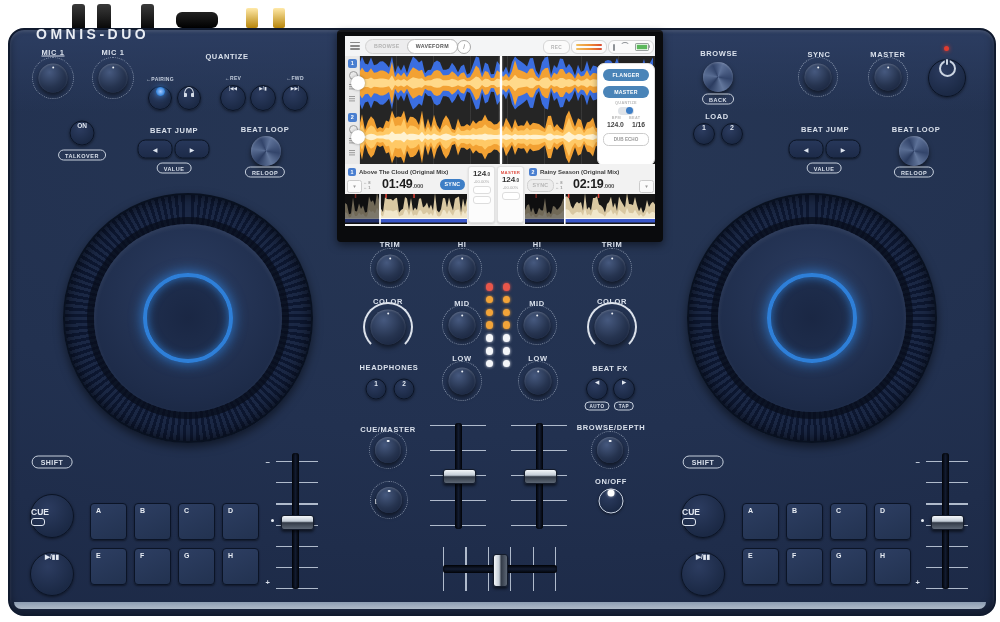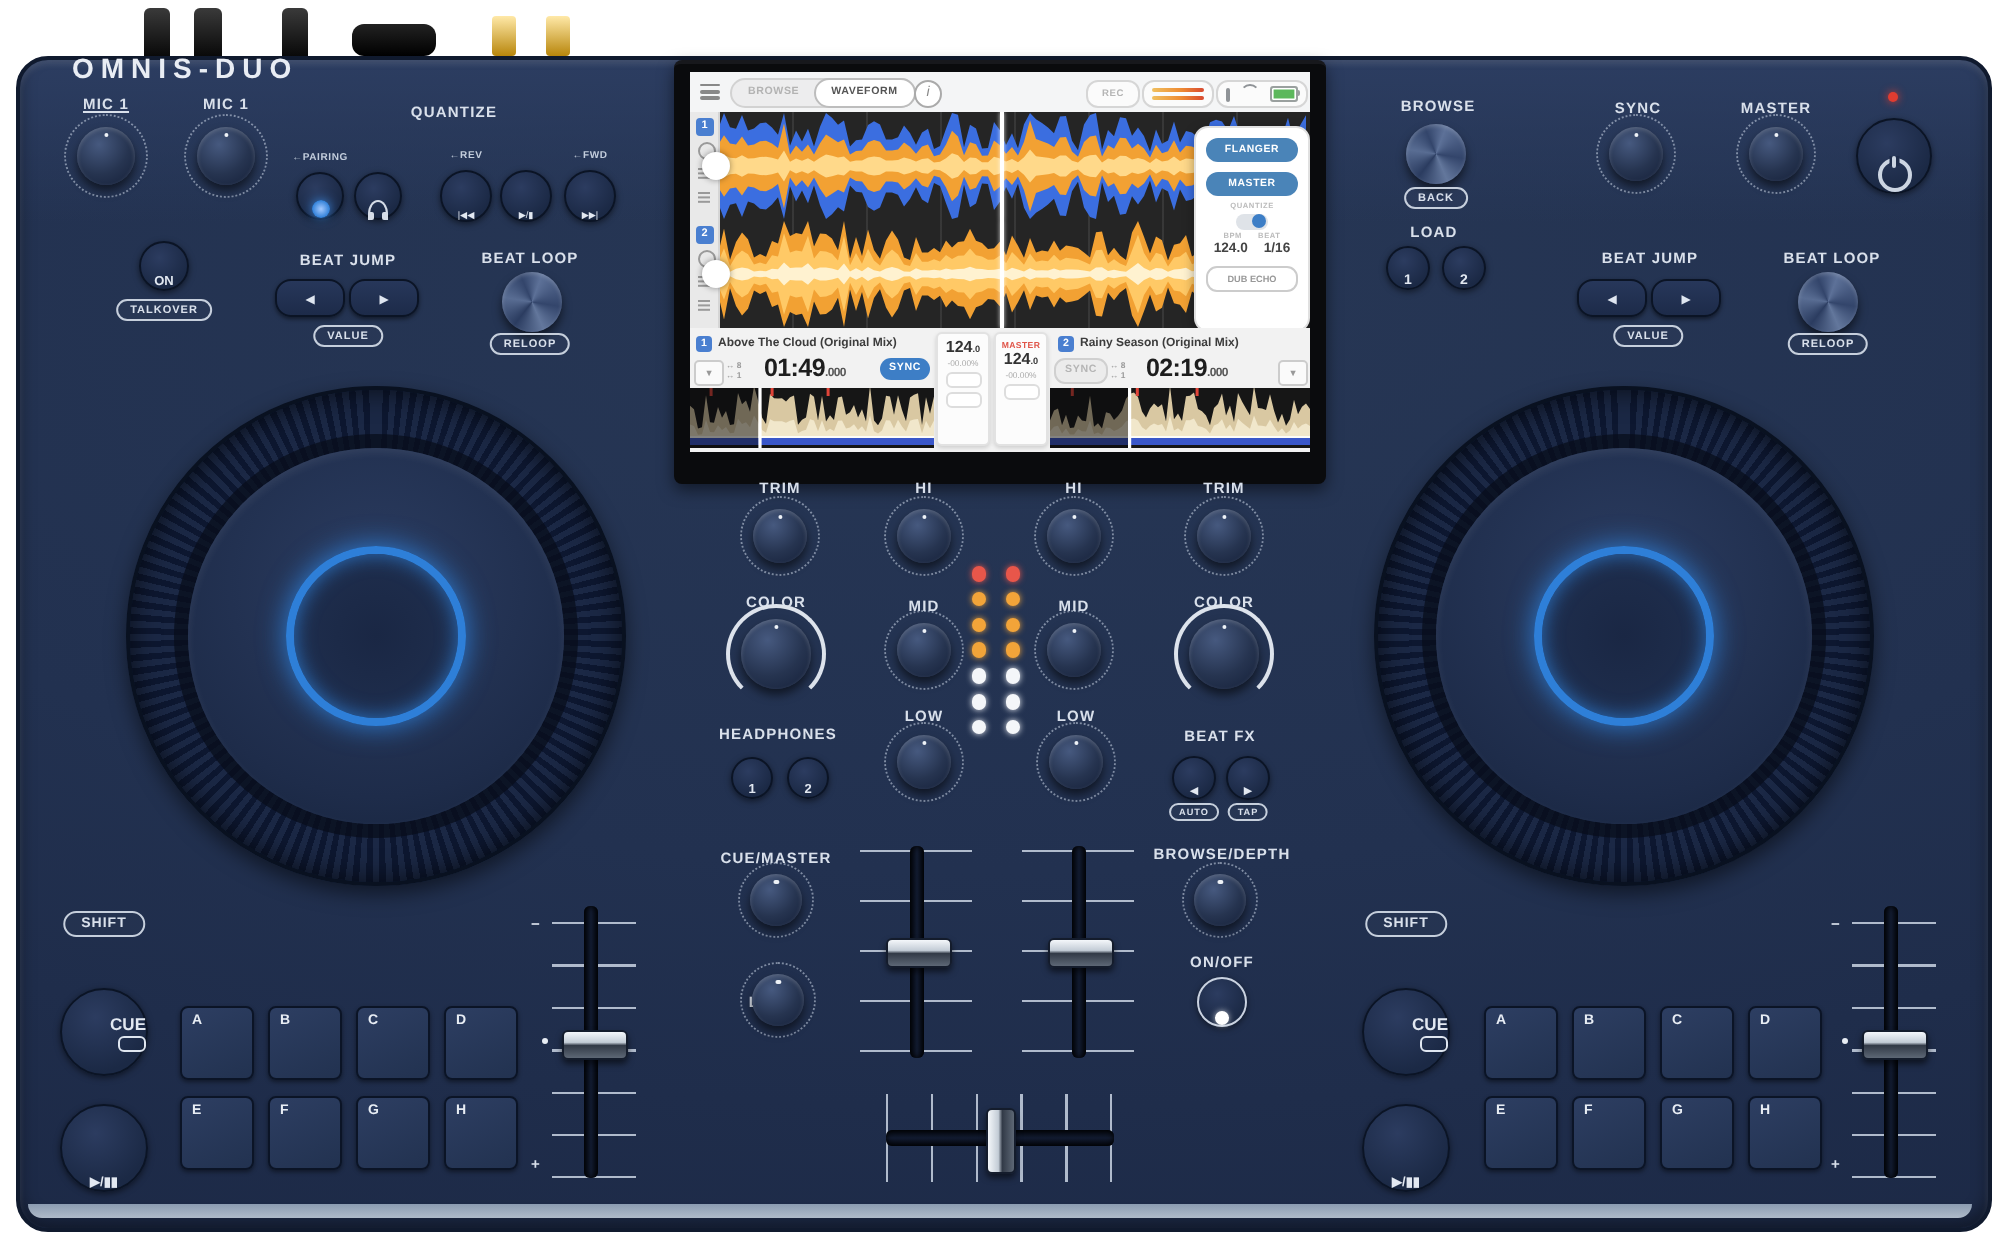--- a/index.html
+++ b/index.html
@@ -26,21 +26,21 @@
   .kn{position:absolute;transform:translate(-50%,-50%);border-radius:50%;
       background:radial-gradient(circle at 38% 30%,#46597f,#263450 55%,#141f38 100%);
       box-shadow:0 3px 5px rgba(0,0,0,.55), inset 0 1px 2px rgba(255,255,255,.2);}
   .kn i{position:absolute;left:50%;top:2.5px;width:2.6px;height:2.6px;border-radius:50%;background:#eef2f7;transform:translateX(-50%);}
   .knm{background:conic-gradient(from 20deg,#5d7198,#33456b 22%,#63779c 38%,#2b3c60 55%,#596d93 72%,#33456b 88%,#5d7198);}
   .tk{position:absolute;transform:translate(-50%,-50%);border-radius:50%;border:1.5px dotted rgba(205,216,232,.55);}
   .arc{position:absolute;transform:translate(-50%,-50%);border-radius:50%;border:2.5px solid #dde3ec;border-bottom-color:transparent;}
   
   .cb{position:absolute;transform:translate(-50%,-50%);border-radius:50%;
       background:radial-gradient(circle at 40% 32%,#2c3c60,#1b2945 72%);border:1.5px solid #0b1425;
-      color:#e2e8f1;display:flex;align-items:flex-end;justify-content:center;box-shadow:0 1px 3px rgba(0,0,0,.5);}
+      color:#e2e8f1;display:flex;align-items:flex-start;justify-content:center;box-shadow:0 1px 3px rgba(0,0,0,.5);}
   .ab{position:absolute;transform:translate(-50%,-50%);border-radius:8px;
       background:linear-gradient(#27375a,#1d2b49);border:1.5px solid #0b1425;color:#dfe6f0;
       display:flex;align-items:center;justify-content:center;font-size:6px;box-shadow:0 1px 2px rgba(0,0,0,.5);}
   .pad{position:absolute;background:linear-gradient(155deg,#2d3e62,#223250);border:1.5px solid #0b1426;
       border-radius:4px;box-shadow:0 1px 2px rgba(0,0,0,.45);}
   .pad b{position:absolute;top:3px;left:5px;font-size:7px;color:#e8edf4;}
   
   .ftrack{position:absolute;background:linear-gradient(to right,#04070e,#121b30 50%,#04070e);border-radius:3px;box-shadow:inset 0 0 3px #000;}
   .ftrackh{position:absolute;background:linear-gradient(to bottom,#04070e,#121b30 50%,#04070e);border-radius:3px;box-shadow:inset 0 0 3px #000;}
   .vt25{position:absolute;background:repeating-linear-gradient(to bottom,rgba(212,222,236,.8) 0 1.2px,transparent 1.2px 25px);}

